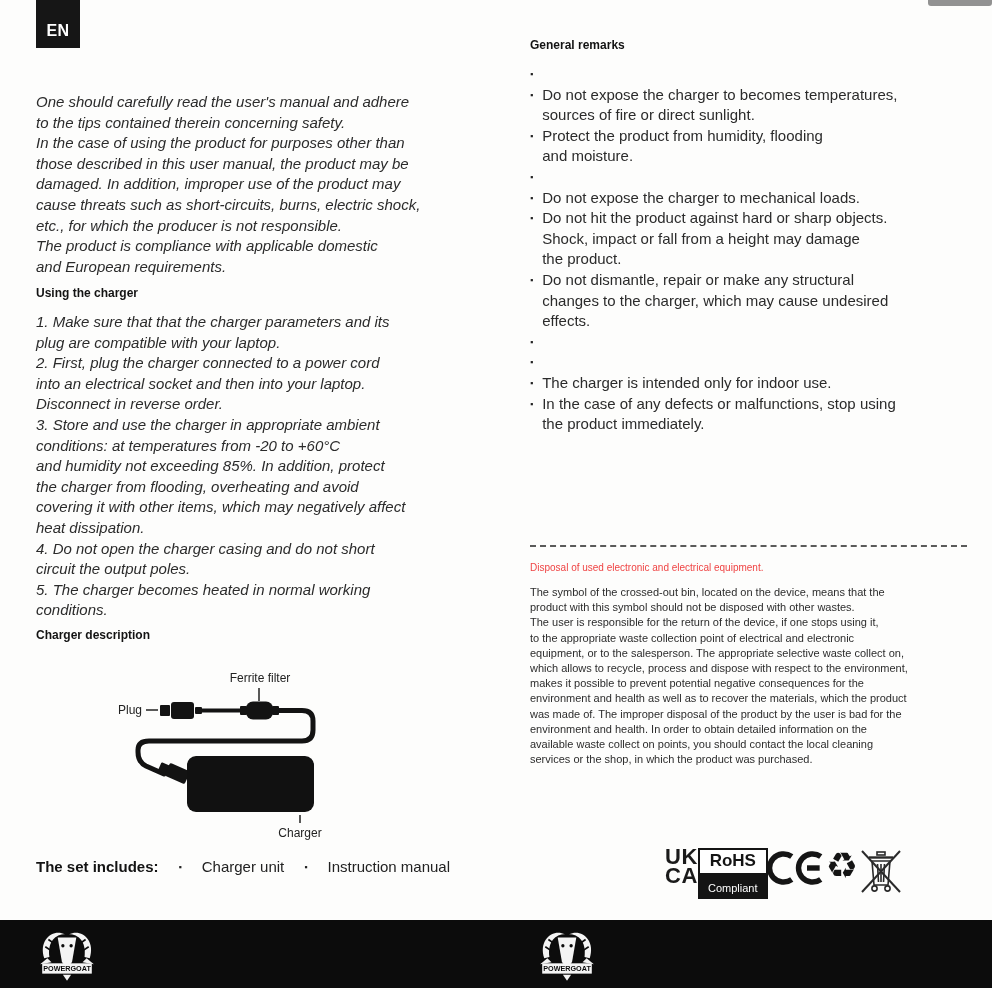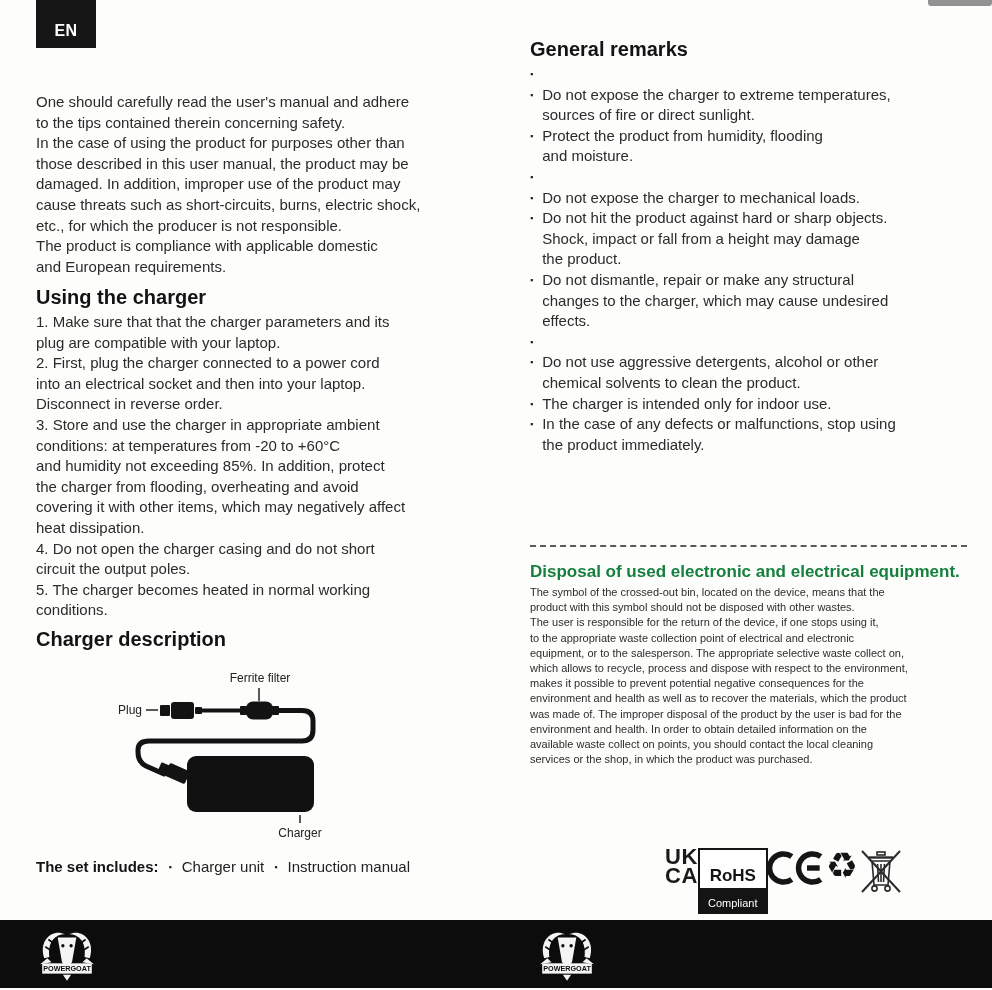--- a/index.html
+++ b/index.html
@@ -12,85 +12,86 @@
     overflow: hidden;
   }
   .page {
     position: absolute; inset: 0;
     background: #fdfdfc;
   }
   .pre { white-space: pre-line; }
 
   
   .en-badge {
-    position: absolute; left: 36px; top: 0; width: 60px; height: 48px;
+    position: absolute; left: 36px; top: 0; width: 44px; height: 48px;
     background: #161616; color: #fff;
     font-weight: bold; font-size: 16px; letter-spacing: .5px;
     display: flex; align-items: flex-end; justify-content: center;
     padding-bottom: 8px;
   }
 
   h2.sec {
-    position: absolute; font-size: 20px; font-weight: bold; color: #131313;
+    position: absolute; font-size: 12px; font-weight: bold; color: #131313;
   }
   .body-text {
     position: absolute; font-size: 15px; line-height: 20.6px; color: #2b2b2b;
     width: 465px;
+    font-style: italic;
   }
 
   
   .l-t1 { left: 36px; top: 66px; }
   .l-b1 { left: 36px; top: 92px; }
   .l-t2 { left: 36px; top: 286px; }
   .l-b2 { left: 36px; top: 312px; }
   .l-t3 { left: 36px; top: 628px; }
 
   .diagram { position: absolute; left: 100px; top: 664px; }
   .diagram text { font-size: 12px; fill: #222; font-family: "Liberation Sans", sans-serif; }
 
   .set-includes {
     position: absolute; left: 36px; top: 858px; font-size: 15px; color: #222;
-    display: flex; align-items: baseline; gap: 10px;
+    display: flex; align-items: baseline; gap: 20px;
   }
   .set-includes .lbl { font-weight: bold; color: #131313; }
   .mini-bullet { font-size: 9px; position: relative; top: -2px; color: #222; }
 
   
   .r-title { left: 530px; top: 38px; font-size: 15.5px; }
   .bullets {
     position: absolute; left: 530px; top: 64px; width: 445px;
     font-size: 15px; line-height: 20.6px; color: #2b2b2b;
   }
   .bullet-item { display: flex; gap: 9px; }
   .bullet-item .bm { font-size: 9px; line-height: 20.6px; flex: 0 0 auto; position: relative; top: 0px; color: #222; }
 
   .dashed-divider {
     position: absolute; left: 530px; top: 545px; width: 437px; height: 0;
     border-top: 2px dashed #5a5a5a;
   }
   .disposal-title {
     position: absolute; left: 530px; top: 562px;
-    font-size: 17px; font-weight: bold; color: #15803d;
+    font-size: 10px; font-weight: normal; color: #ef4444;
   }
   .disposal-body {
     position: absolute; left: 530px; top: 585px; width: 448px;
     font-size: 11px; line-height: 15.2px; color: #2c2c2c;
   }
 
   
   .marks {
     position: absolute; left: 665px; top: 848px; height: 52px;
     display: flex; align-items: flex-start; gap: 0;
   }
   .ukca {
     font-weight: bold; font-size: 22px; line-height: 18.5px;
     letter-spacing: .5px; color: #1a1a1a; text-align: left;
   }
   .rohs { width: 70px; border: 2px solid #141414; background: #fff; text-align: center; }
-  .rohs .rohs-top { font-weight: bold; font-size: 17px; color: #141414; padding: 16px 0 2px; background: #fff; }
+  .rohs .rohs-top { font-weight: bold; font-size: 17px; color: #141414; padding: 1px 0 2px; background: #fff; }
   .rohs .rohs-bottom { background: #141414; color: #fff; font-size: 11px; padding: 9px 0 3px; }
   .recycle-glyph { font-size: 36px; color: #141414; line-height: 1; }
 
   
   .footer-bar {
     position: absolute; left: 0; top: 920px; width: 992px; height: 68px;
     background: #0c0c0c;
   }
   .brand-logo { position: absolute; top: 6px; }
   .brand-logo.first { left: 36px; }
@@ -186,21 +187,21 @@
   </div>
 
   <h2 class="sec r-title">General remarks</h2>
 
   <div class="bullets">
     <div class="bullet-item">
         <span class="bm">▪</span>
       </div>
     <div class="bullet-item">
         <span class="bm">▪</span>
-        <span class="pre">Do not expose the charger to extreme temperatures,
+        <span class="pre">Do not expose the charger to becomes temperatures,
 sources of fire or direct sunlight.</span>
       </div>
     <div class="bullet-item">
         <span class="bm">▪</span>
         <span class="pre">Protect the product from humidity, flooding
 and moisture.</span>
       </div>
     <div class="bullet-item">
         <span class="bm">▪</span>
       </div>
@@ -218,22 +219,20 @@
         <span class="bm">▪</span>
         <span class="pre">Do not dismantle, repair or make any structural
 changes to the charger, which may cause undesired
 effects.</span>
       </div>
     <div class="bullet-item">
         <span class="bm">▪</span>
       </div>
     <div class="bullet-item">
         <span class="bm">▪</span>
-        <span class="pre">Do not use aggressive detergents, alcohol or other
-chemical solvents to clean the product.</span>
       </div>
     <div class="bullet-item">
         <span class="bm">▪</span>
         <span class="pre">The charger is intended only for indoor use.</span>
       </div>
     <div class="bullet-item">
         <span class="bm">▪</span>
         <span class="pre">In the case of any defects or malfunctions, stop using
 the product immediately.</span>
       </div>

